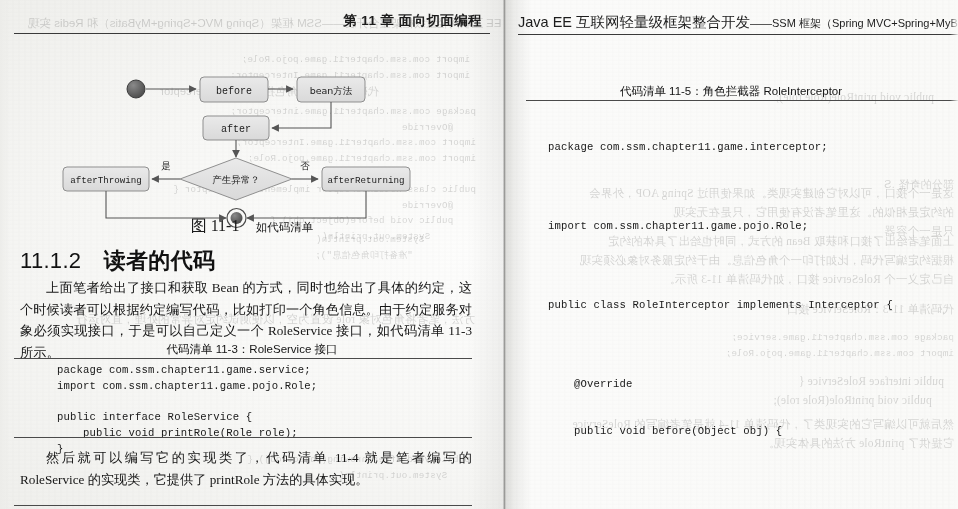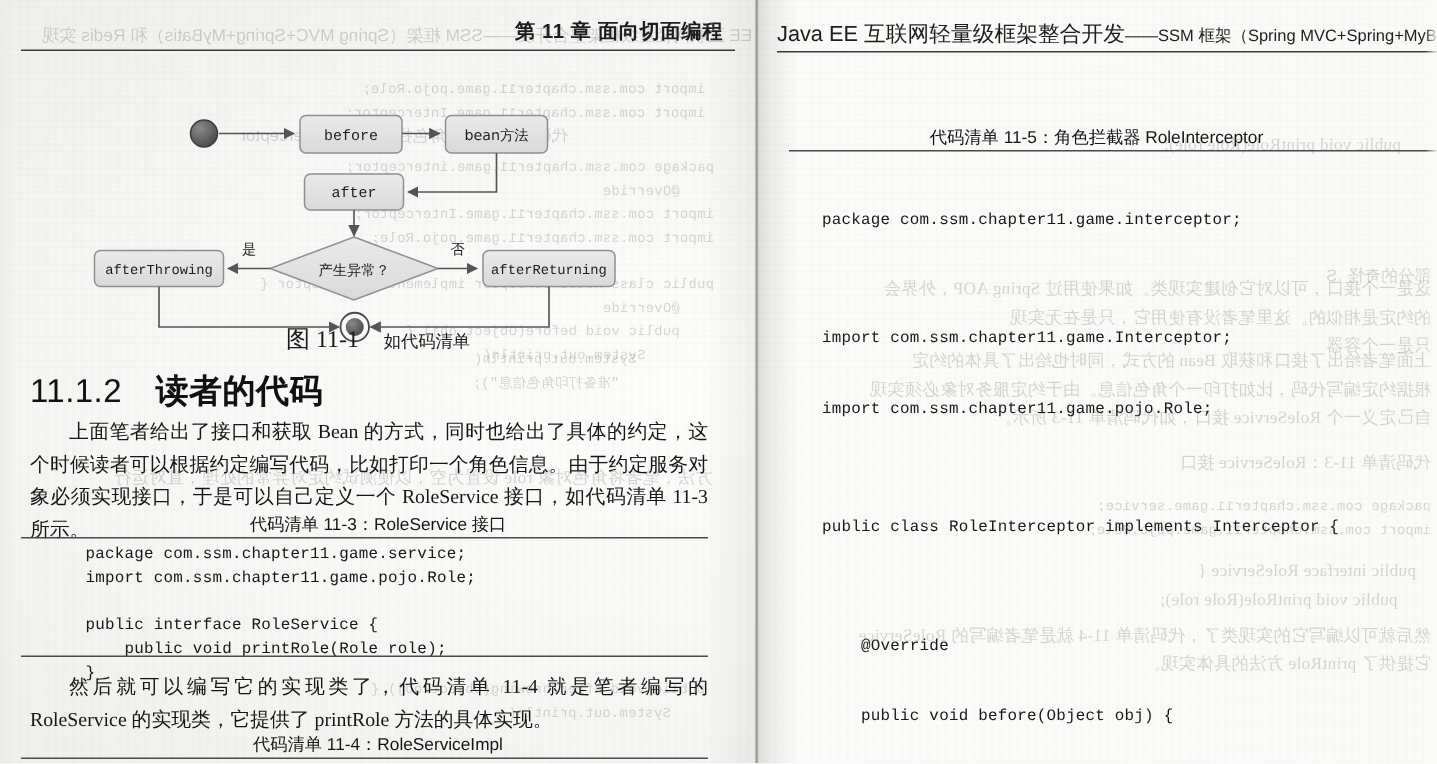--- a/index.html
+++ b/index.html
@@ -343,21 +343,20 @@
     public void printRole(Role role);
 }</div>
 
     <div class="hrule" style="left:14px; width:458px; top:437px;"></div>
 
     <div class="body-p p2">然后就可以编写它的实现类了，代码清单 11-4 就是笔者编写的 RoleService 的实现类，它提供了 printRole 方法的具体实现。</div>
 
     <div class="ghost" style="left:200px; top:452px; width:270px;">public void afterThrowing(Object obj) {
     System.out.println(</div>
 
-    <div class="listing-cap" style="top:489px;">代码清单 11-4：RoleServiceImpl</div>
     <div class="hrule" style="left:14px; width:458px; top:505px;"></div>
 
     <div class="edge-fade-left"></div>
   </div>
 
   <div class="page page-right">
 
     <div class="runhead runhead-right">
       <span class="rh-big">Java EE 互联网轻量级框架整合开发</span><span class="rh-small">——</span><span class="rh-small">SSM 框架（Spring MVC+Spring+MyBatis）和 Redis 实现</span>
     </div>
@@ -380,21 +379,20 @@
     <div class="ghost" style="left:40px; top:330px; width:410px;">package com.ssm.chapter11.game.service;
 import com.ssm.chapter11.game.pojo.Role;</div>
     <div class="ghost ghost-serif" style="left:60px; top:372px; width:380px;">public interface RoleService {
     public void printRole(Role role);</div>
     <div class="ghost ghost-serif" style="left:20px; top:415px; width:430px;">然后就可以编写它的实现类了，代码清单 11-4 就是笔者编写的 RoleService
 它提供了 printRole 方法的具体实现。</div>
 
     <div class="code code-r" style="top:108px;">
       <div>package com.ssm.chapter11.game.interceptor;</div>
       <div></div>
-      <div>import com.ssm.chapter11.game.Interceptor;</div>
       <div>import com.ssm.chapter11.game.pojo.Role;</div>
       <div></div>
       <div>public class RoleInterceptor implements Interceptor {</div>
       <div></div>
       <div>    @Override</div>
       <div>    public void before(Object obj) {</div>
       
       
       
       <div></div>

